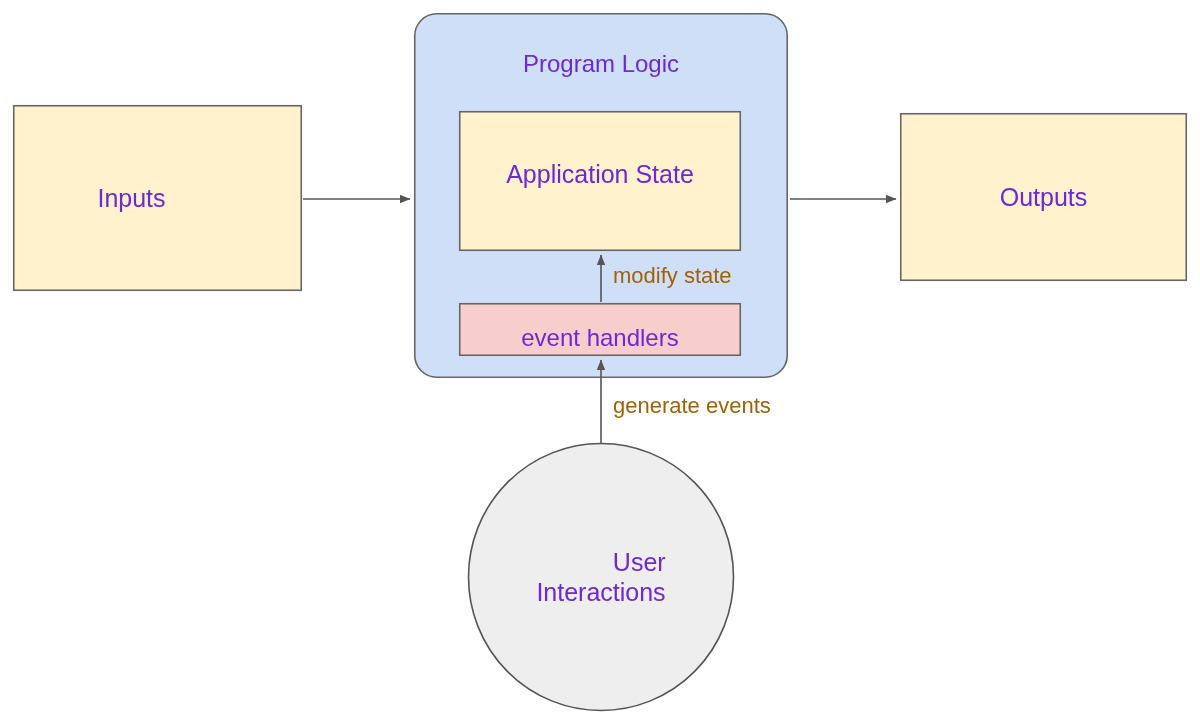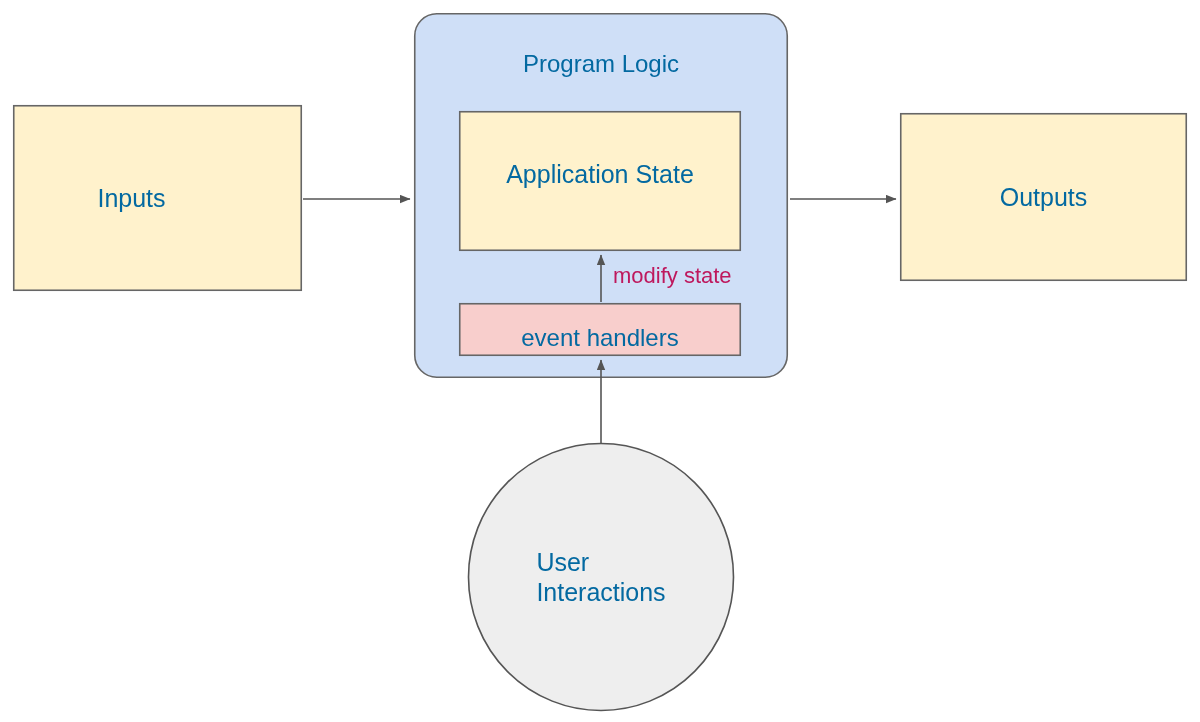--- a/index.html
+++ b/index.html
@@ -22,30 +22,30 @@
     left: 0;
     top: 0;
     width: 1200px;
     height: 722px;
   }
   .node-label {
     position: absolute;
     display: flex;
     align-items: center;
     justify-content: center;
-    text-align: left;
-    color: #0369a1;
+    text-align: right;
+    color: #6d28d9;
     font-size: 25px;
     line-height: 1.22;
     pointer-events: none;
     white-space: pre-line;
   }
   .edge-label {
     position: absolute;
-    color: #be185d;
+    color: #a16207;
     font-size: 22px;
     line-height: 1.2;
     white-space: nowrap;
   }
 </style>
 </head>
 <body>
 
 <div id="canvas">
 
@@ -85,14 +85,15 @@
 
   <div class="node-label" style="left:459px; top:303px; width:282px; height:70px; font-size:24px;">event handlers</div>
 
   <div class="node-label" style="left:900px; top:113px; width:287px; height:168px;">Outputs</div>
 
   <div class="node-label" style="left:468px; top:519px; width:266px; height:116px;">User
 Interactions</div>
 
   <div class="edge-label" style="left:613px; top:263px;">modify state</div>
 
+  <div class="edge-label" style="left:613px; top:393px;">generate events</div>
 
 </div>
 
 </body></html>

